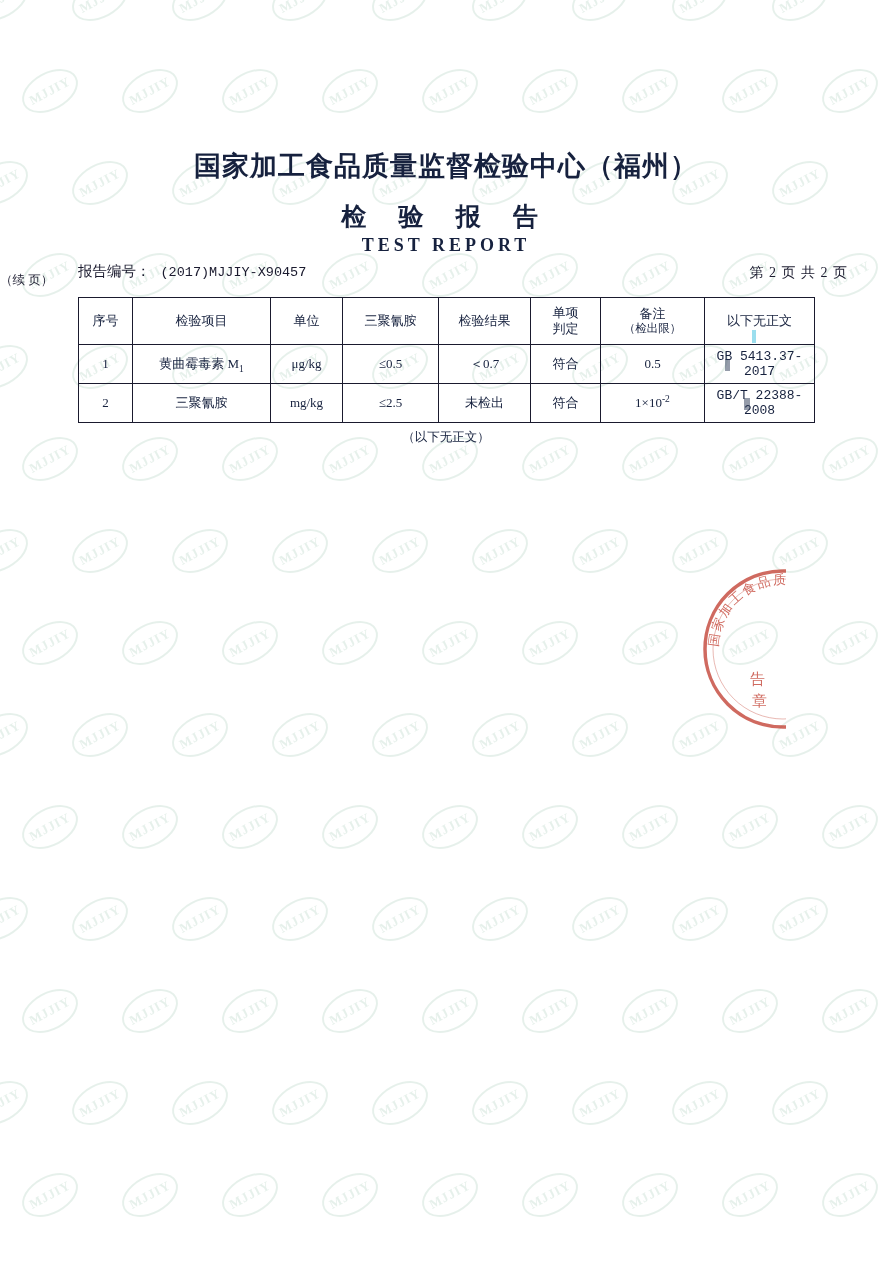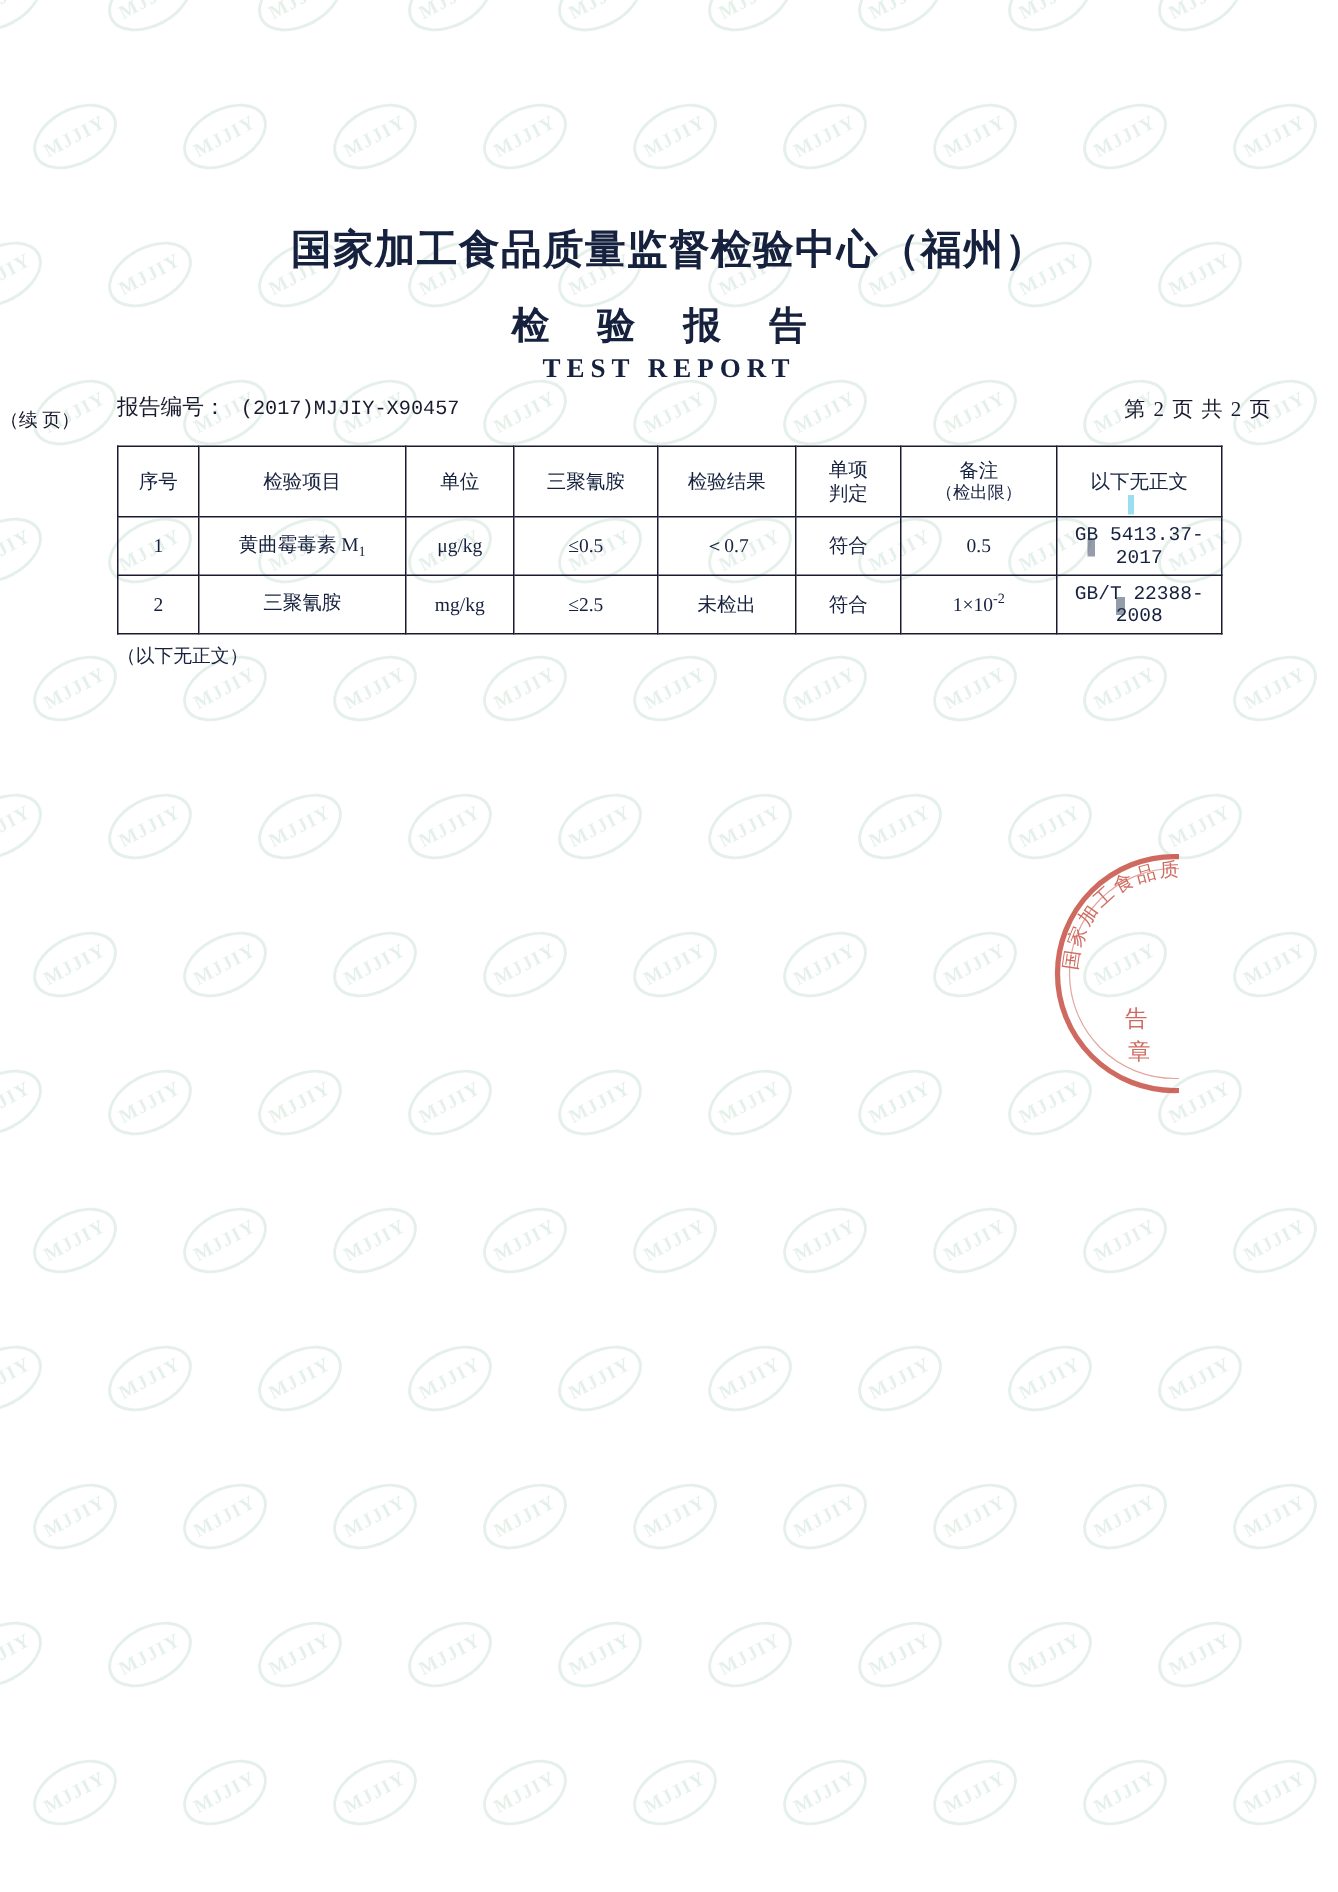--- a/index.html
+++ b/index.html
@@ -136,39 +136,39 @@
   }
   table.report thead th {
     height: 46px;
     font-weight: normal;
   }
   table.report tbody td {
     height: 38px;
     font-weight: normal;
   }
   .th-two-line { line-height: 1.25; }
-  .th-sub { font-size: 11.5px; }
+  .th-sub { font-size: 11.5px; font-family: Liberation Mono, monospace; }
   .cell-item { font-size: 13px; }
   .sub { font-size: 9.5px; vertical-align: sub; }
   .sup { font-size: 9.5px; vertical-align: super; }
   .mono { font-family: "Liberation Mono", monospace; font-size: 12.5px; }
 
   .col-no    { width: 54px; }
   .col-item  { width: 138px; }
   .col-unit  { width: 72px; }
   .col-req   { width: 96px; }
   .col-res   { width: 92px; }
   .col-judge { width: 70px; }
   .col-note  { width: 104px; }
   .col-method{ width: 110px; }
 
   .below-note {
     width: 736px;
     margin: 6px auto 0 auto;
-    text-align: left;
+    text-align: center;
     font-size: 12.5px;
     color: #16213e;
   }
 
   
   .seal {
     position: absolute;
     left: 700px;
     top: 566px;
     width: 166px;

